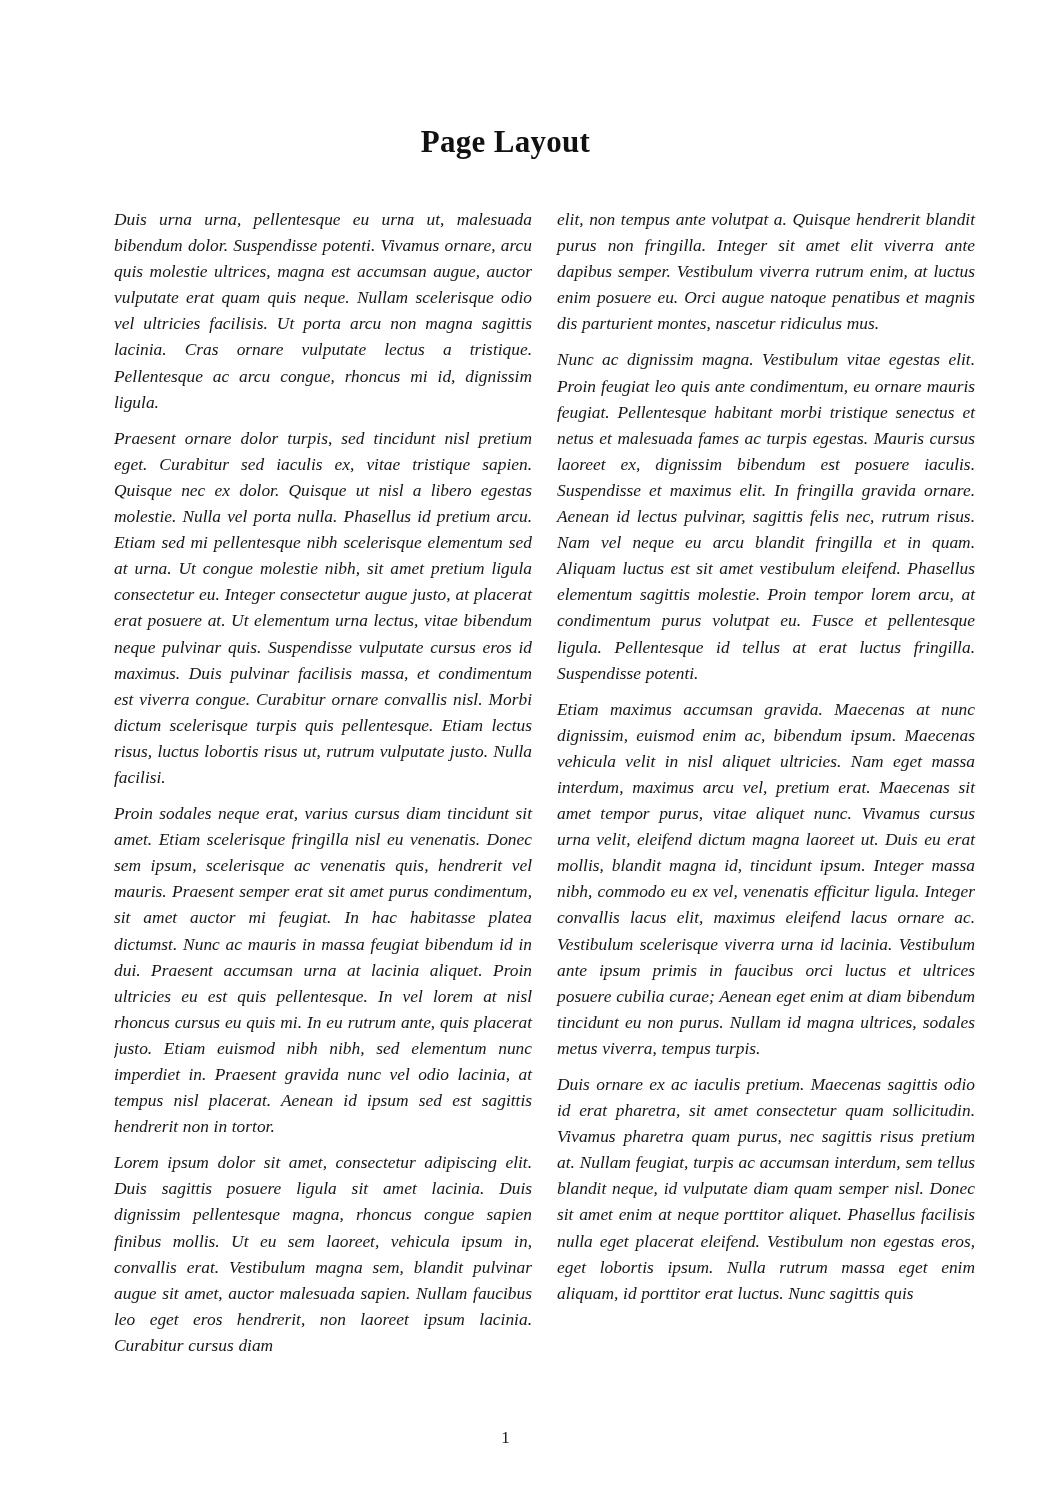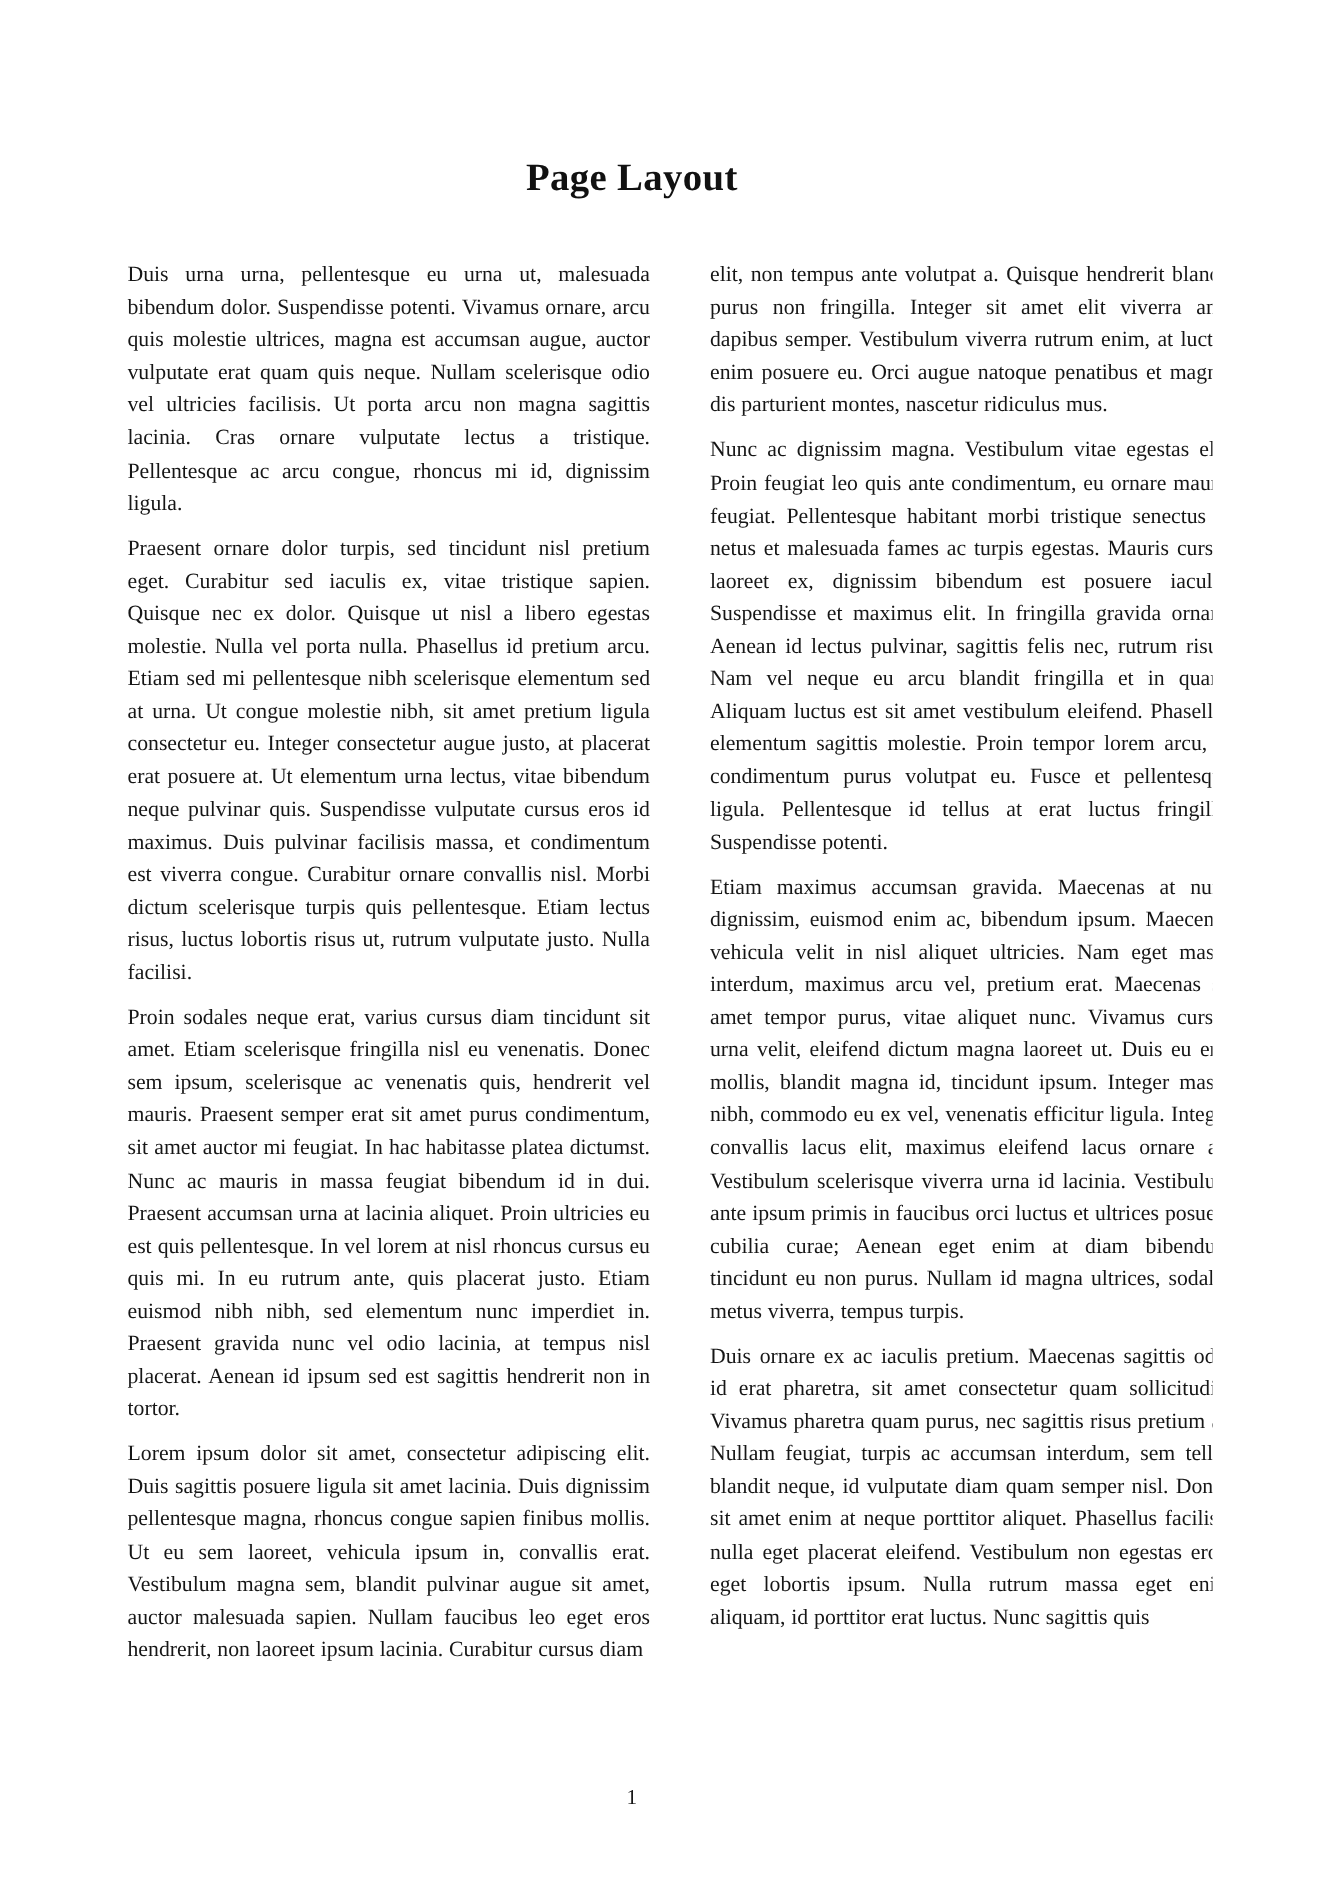--- a/index.html
+++ b/index.html
@@ -24,26 +24,27 @@
     margin: 0;
     text-align: center;
     font-size: 31px;
     font-weight: 700;
     letter-spacing: 0.3px;
     color: #111111;
   }
   .columns {
     position: absolute;
     top: 206px;
-    left: 102px;
+    left: 114px;
     width: 868px;
     height: 1216px;
     display: flex;
-    gap: 48px;
+    gap: 25px;
     overflow: hidden;
+    font-style: italic;
   }
   .col {
     width: 418px;
     flex: 0 0 418px;
     font-size: 17.4px;
     line-height: 26.1px;
     text-align: justify;
     hyphens: auto;
     -webkit-hyphens: auto;
     word-spacing: 0.02em;

